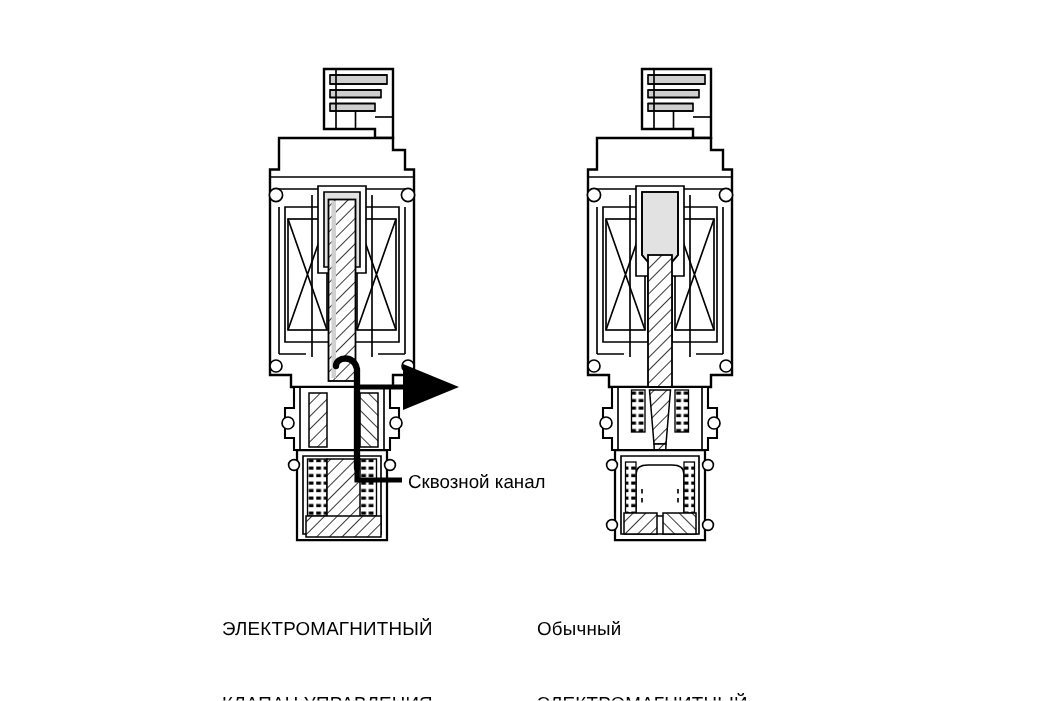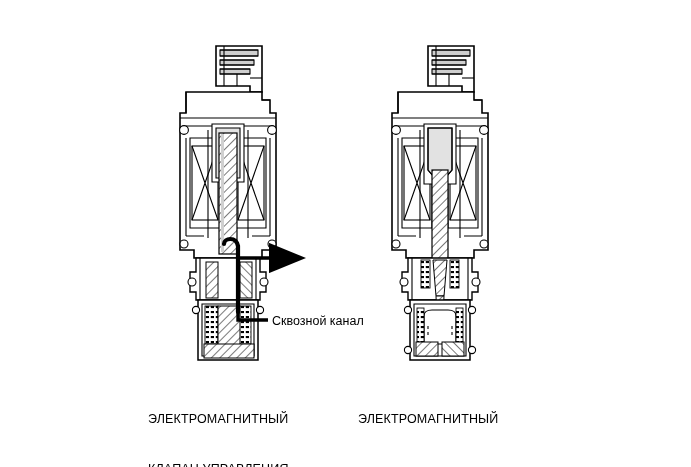--- a/index.html
+++ b/index.html
@@ -274,17 +274,18 @@
 
   <div id="callout-text">Сквозной канал</div>
 
   <div class="cap-block" id="caption-left">
     <span class="cap-line">ЭЛЕКТРОМАГНИТНЫЙ</span>
     <span class="cap-line">КЛАПАН УПРАВЛЕНИЯ</span>
     
   </div>
 
   <div class="cap-block" id="caption-right">
+    <span class="cap-line">Обычный</span>
     <span class="cap-line">ЭЛЕКТРОМАГНИТНЫЙ</span>
     
   </div>
 
 </div>
 
 </body></html>

